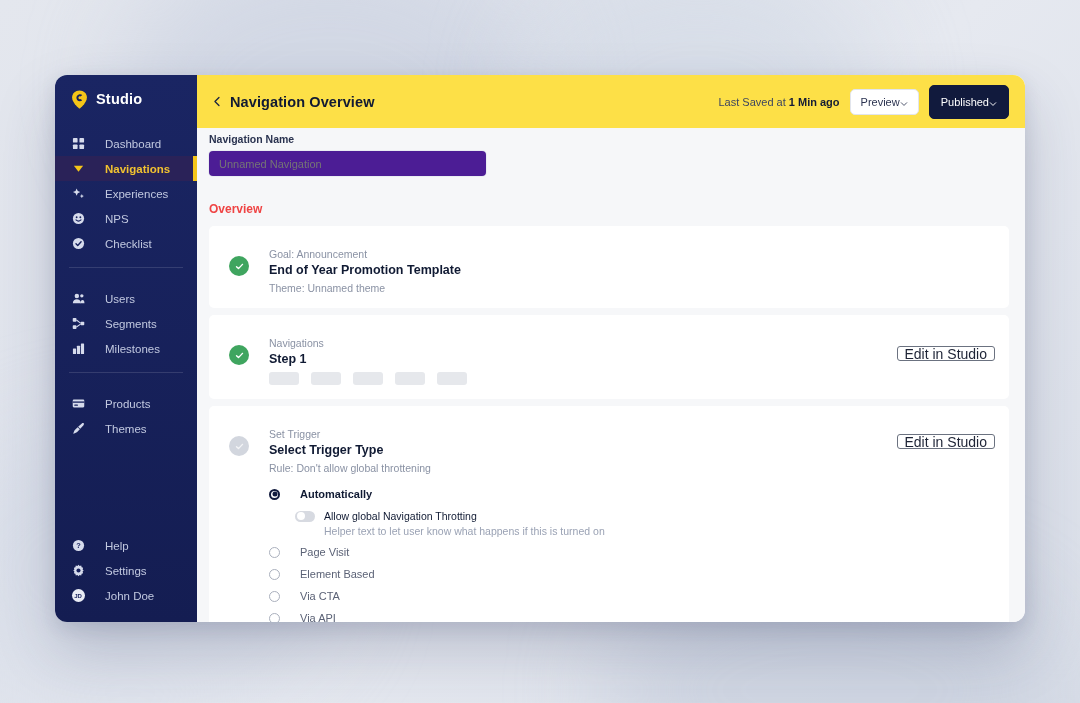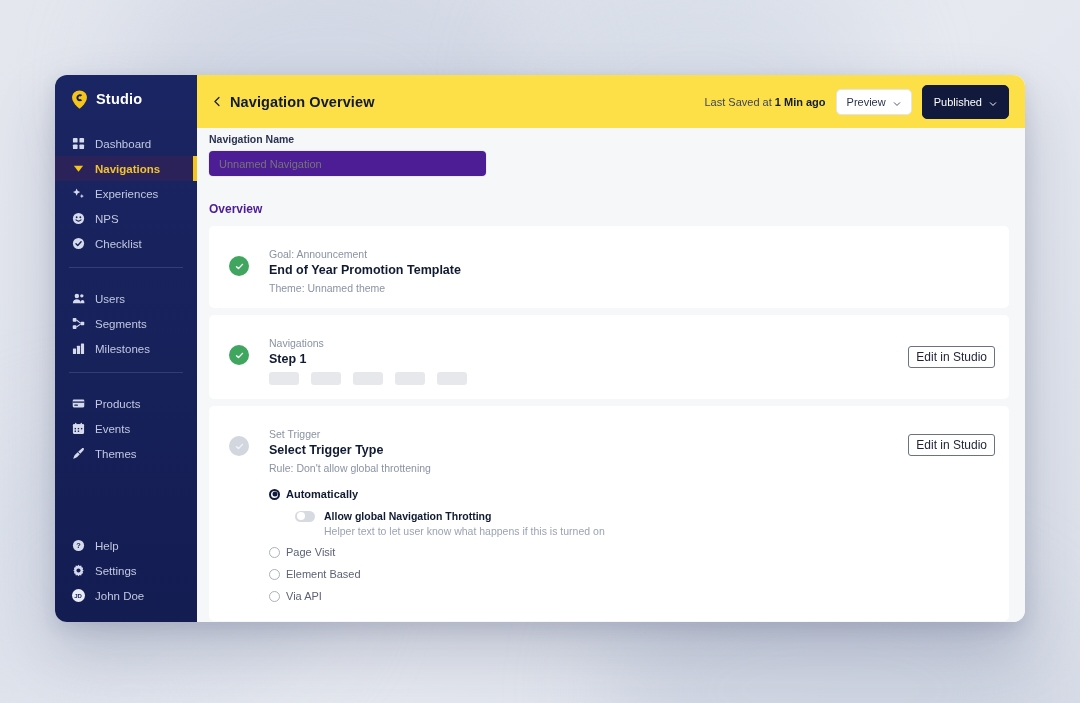--- a/index.html
+++ b/index.html
@@ -52,21 +52,21 @@
     display: flex; align-items: center; gap: 8px;
     height: 48px;
     padding: 0 0 0 16px;
   }
   .brand-logo { width: 17px; height: 19px; display: block; }
   .brand-name {
     color: #ffffff; font-size: 14.5px; font-weight: bold; letter-spacing: .2px;
   }
   .nav-group { margin-top: 8px; }
   .nav-item {
-    display: flex; align-items: center; gap: 10px;
+    display: flex; align-items: center; gap: 20px;
     height: 25px;
     padding-left: 16px;
     color: #c2c9e0;
     font-size: 11.5px;
     position: relative;
     cursor: pointer;
   }
   .nav-item .ico { width: 14px; height: 14px; display: flex; align-items: center; justify-content: center; flex: 0 0 14px; }
   .nav-item .ico svg { display: block; }
   .nav-item.active {
@@ -119,21 +119,21 @@
   .topbar-right {
     margin-left: auto;
     display: flex; align-items: center; gap: 10px;
   }
   .saved-text { font-size: 11px; color: #3d4660; margin-left: 44px; }
   .saved-text b { color: #141c36; }
   .btn {
     height: 26px;
     border-radius: 5px;
     font-size: 11px;
-    display: flex; align-items: center; gap: 7px;
+    display: flex; align-items: center; 
     padding: 0 10px;
     cursor: pointer;
     border: 1px solid #e2e5ec;
     background: #ffffff;
     color: #2b3350;
     white-space: nowrap;
   }
   .btn.primary {
     background: #111a3d; border-color: #111a3d; color: #ffffff; font-weight: normal;
     padding: 16px 11px;
@@ -154,21 +154,21 @@
     width: 277px; height: 25px;
     background: #4c1d95;
     border: none; border-radius: 4px;
     font-size: 11px; color: #9aa2b4;
     padding: 0 10px;
     font-family: "Liberation Sans", sans-serif;
     outline: none;
     box-shadow: 0 0 0 1px rgba(232,235,241,.9);
   }
   .section-title {
-    font-size: 12px; font-weight: bold; color: #4c1d95;
+    font-size: 12px; font-weight: bold; color: #ef4444;
     margin: 26px 0 10px 0;
   }
 
   
   .card {
     background: #ffffff;
     border-radius: 5px;
     margin-bottom: 7px;
     padding: 14px 14px 14px 0;
     display: flex;
@@ -189,42 +189,42 @@
   .eyebrow { font-size: 10.5px; color: #8a92a4; margin-bottom: 3px; }
   .card-heading { font-size: 12.5px; font-weight: bold; color: #101a33; margin-bottom: 5px; }
   .subnote { font-size: 10.5px; color: #8a92a4; }
   .card-action { position: absolute; right: 14px; }
   .card-action.row1 { top: 31px; }
   .card-action.row2 { top: 28px; }
   .ghost-btn {
     border: 1px solid #6b7280;
     background: #ffffff;
     border-radius: 3px;
-    font-size: 12px;
+    font-size: 14px;
     color: #1e2436;
-    height: 22px;
+    height: 15px;
     padding: 0 7px;
     display: flex; align-items: center;
     cursor: pointer;
     font-family: "Liberation Sans", sans-serif;
   }
 
   
   .skeletons { display: flex; gap: 12px; margin-top: 6px; }
   .skel { height: 13px; border-radius: 3px; background: #e6e8ec; }
   .skel.w1 { width: 30px; }
   .skel.w2 { width: 30px; }
   .skel.w3 { width: 30px; }
   .skel.w4 { width: 30px; }
   .skel.w5 { width: 30px; }
 
   
   .radio-list { margin-top: 9px; }
   .radio-row {
-    display: flex; align-items: center; gap: 6px;
+    display: flex; align-items: center; gap: 20px;
     height: 22px; cursor: pointer;
   }
   .radio {
     width: 11px; height: 11px; border-radius: 50%;
     border: 1.4px solid #aab0bd;
     background: #fff;
     flex: 0 0 11px;
     position: relative;
   }
   .radio.checked {
@@ -245,21 +245,21 @@
   .switch {
     width: 20px; height: 11px; border-radius: 7px;
     background: #d7dae1; position: relative; flex: 0 0 20px;
     cursor: pointer;
   }
   .switch .knob {
     position: absolute; left: 1.5px; top: 1.5px;
     width: 8px; height: 8px; border-radius: 50%;
     background: #ffffff;
   }
-  .toggle-label { font-size: 10.5px; font-weight: bold; color: #101a33; }
+  .toggle-label { font-size: 10.5px; font-weight: normal; color: #101a33; }
   .helper-text { font-size: 10.5px; color: #9aa2b4; margin: 3px 0 0 29px; }
 </style>
 </head>
 <body>
 
 <div class="bg-blob blob-a"></div>
 <div class="bg-blob blob-b"></div>
 <div class="bg-blob blob-c"></div>
 <div class="bg-blob blob-d"></div>
 
@@ -379,36 +379,20 @@
         <span class="ico">
           <svg viewBox="0 0 14 14" width="13" height="13">
               <rect x="0.8" y="2.8" width="12.4" height="8.4" rx="1.2" fill="#d6dbec"></rect>
               <rect x="0.8" y="4.8" width="12.4" height="1.4" fill="#16205c"></rect>
               <rect x="2.4" y="8" width="4" height="1.4" rx=".6" fill="#16205c"></rect>
             </svg>
         </span>
         <span>Products</span>
       </div>
 
-      <div class="nav-item">
-        <span class="ico">
-          <svg viewBox="0 0 14 14" width="13" height="13">
-              <rect x="1" y="2.4" width="12" height="10.4" rx="1.2" fill="#d6dbec"></rect>
-              <rect x="1" y="2.4" width="12" height="2.6" rx="1.2" fill="#d6dbec"></rect>
-              <rect x="3.3" y="0.7" width="1.3" height="2.6" rx=".6" fill="#d6dbec"></rect>
-              <rect x="9.4" y="0.7" width="1.3" height="2.6" rx=".6" fill="#d6dbec"></rect>
-              <rect x="2.8" y="6.4" width="1.5" height="1.5" fill="#16205c"></rect>
-              <rect x="6.2" y="6.4" width="1.5" height="1.5" fill="#16205c"></rect>
-              <rect x="9.6" y="6.4" width="1.5" height="1.5" fill="#16205c"></rect>
-              <rect x="2.8" y="9.2" width="1.5" height="1.5" fill="#16205c"></rect>
-              <rect x="6.2" y="9.2" width="1.5" height="1.5" fill="#16205c"></rect>
-            </svg>
-        </span>
-        <span>Events</span>
-      </div>
 
       <div class="nav-item">
         <span class="ico">
           <svg viewBox="0 0 14 14" width="13" height="13">
               <path d="M12.6 1.4 C12.1 0.9 11.3 1 10.6 1.6 L6.6 5.1 L8.9 7.4 L12.4 3.4 C13 2.7 13.1 1.9 12.6 1.4 Z" fill="#d6dbec"></path>
               <path d="M6.1 5.6 L8.4 7.9 L5.6 10.7 C4.6 11.7 2.6 12.2 1.3 12.7 C1.8 11.4 2.3 9.4 3.3 8.4 Z" fill="#d6dbec"></path>
             </svg>
         </span>
         <span>Themes</span>
       </div>
@@ -561,20 +545,24 @@
             <div class="radio-row">
               <span class="radio"></span>
               <span class="radio-label">Page Visit</span>
             </div>
 
             <div class="radio-row">
               <span class="radio"></span>
               <span class="radio-label">Element Based</span>
             </div>
 
+            <div class="radio-row">
+              <span class="radio"></span>
+              <span class="radio-label">Via CTA</span>
+            </div>
 
             <div class="radio-row">
               <span class="radio"></span>
               <span class="radio-label">Via API</span>
             </div>
           </div>
         </div>
         <div class="card-action row2">
           <button class="ghost-btn">Edit in Studio</button>
         </div>

